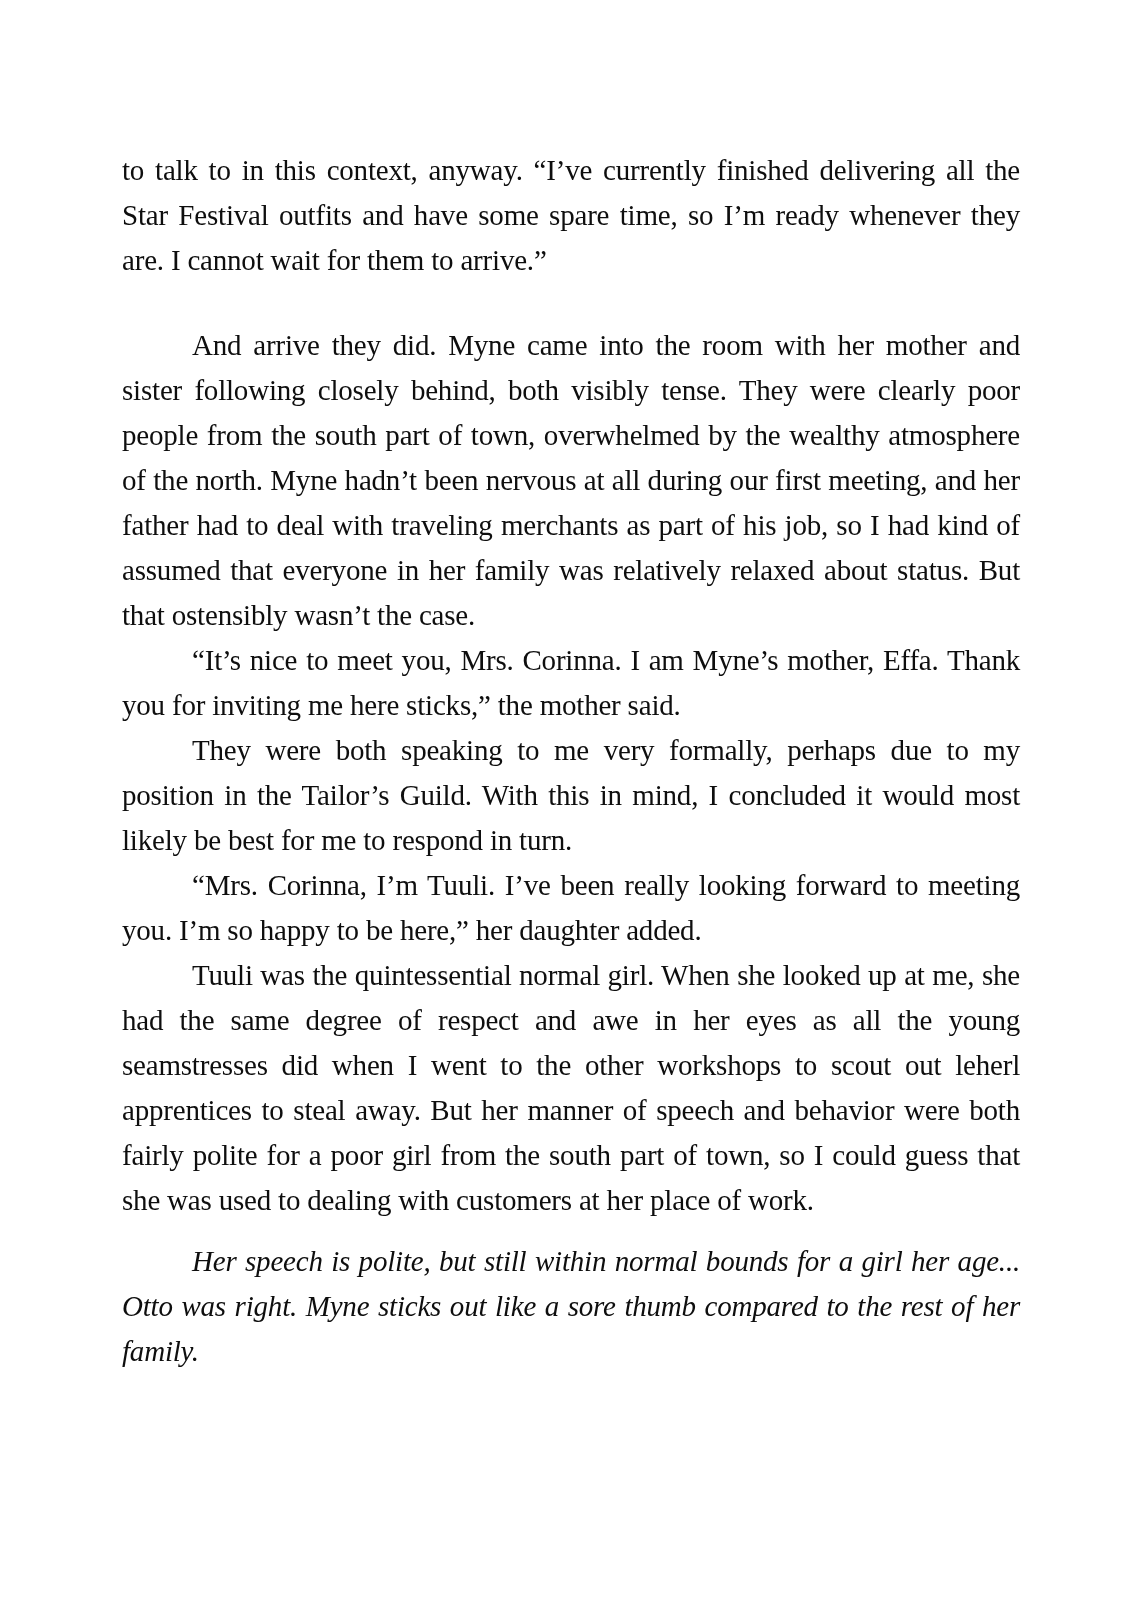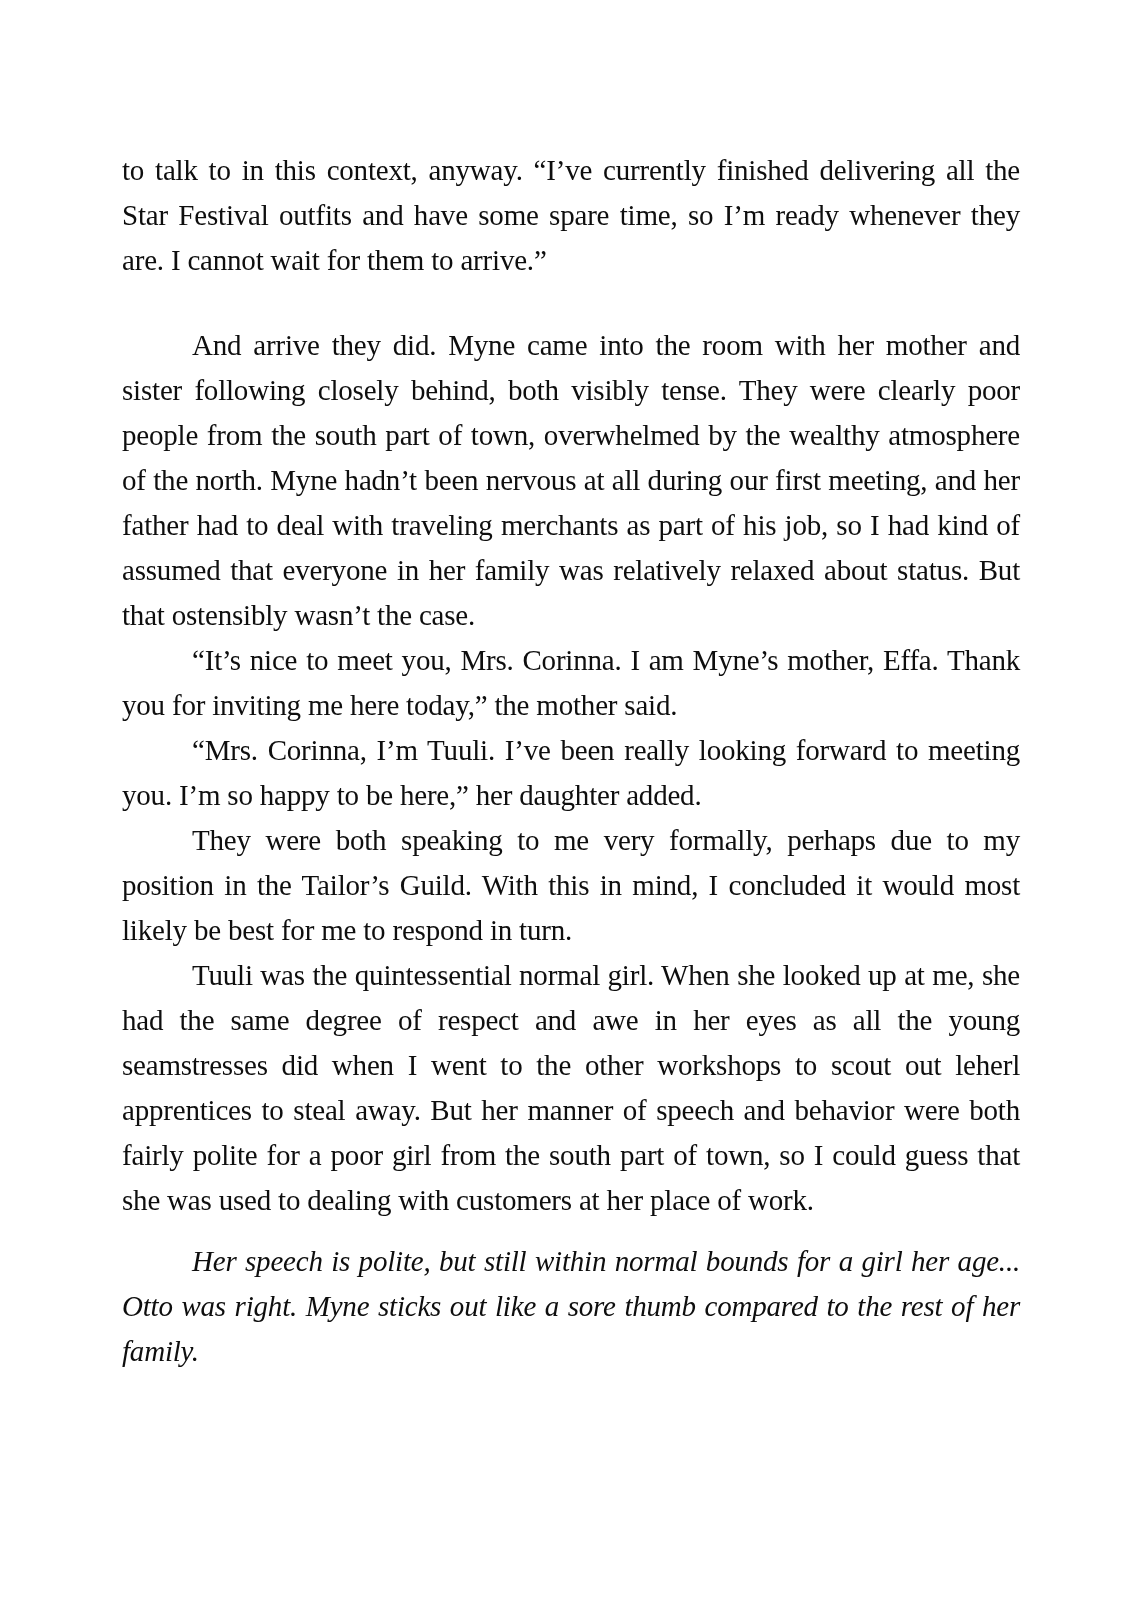--- a/index.html
+++ b/index.html
@@ -49,19 +49,19 @@
     margin-top: 16px;
   }
 </style>
 </head>
 <body>
 
 <div class="page">
   <div class="text-block">
     <p class="para no-indent gap-after">to talk to in this context, anyway. “I’ve currently finished delivering all the Star Festival outfits and have some spare time, so I’m ready whenever they are. I cannot wait for them to arrive.”</p>
     <p class="para">And arrive they did. Myne came into the room with her mother and sister following closely behind, both visibly tense. They were clearly poor people from the south part of town, overwhelmed by the wealthy atmosphere of the north. Myne hadn’t been nervous at all during our first meeting, and her father had to deal with traveling merchants as part of his job, so I had kind of assumed that everyone in her family was relatively relaxed about status. But that ostensibly wasn’t the case.</p>
-    <p class="para">“It’s nice to meet you, Mrs. Corinna. I am Myne’s mother, Effa. Thank you for inviting me here today,” the mother said.</p>
+    <p class="para">“It’s nice to meet you, Mrs. Corinna. I am Myne’s mother, Effa. Thank you for inviting me here sticks,” the mother said.</p>
+    <p class="para">They were both speaking to me very formally, perhaps due to my position in the Tailor’s Guild. With this in mind, I concluded it would most likely be best for me to respond in turn.</p>
     <p class="para">“Mrs. Corinna, I’m Tuuli. I’ve been really looking forward to meeting you. I’m so happy to be here,” her daughter added.</p>
-    <p class="para">They were both speaking to me very formally, perhaps due to my position in the Tailor’s Guild. With this in mind, I concluded it would most likely be best for me to respond in turn.</p>
     <p class="para">Tuuli was the quintessential normal girl. When she looked up at me, she had the same degree of respect and awe in her eyes as all the young seamstresses did when I went to the other workshops to scout out leherl apprentices to steal away. But her manner of speech and behavior were both fairly polite for a poor girl from the south part of town, so I could guess that she was used to dealing with customers at her place of work.</p>
     <p class="para italic">Her speech is polite, but still within normal bounds for a girl her age... Otto was right. Myne sticks out like a sore thumb compared to the rest of her family.</p>
   </div>
 </div>
 
 </body></html>

